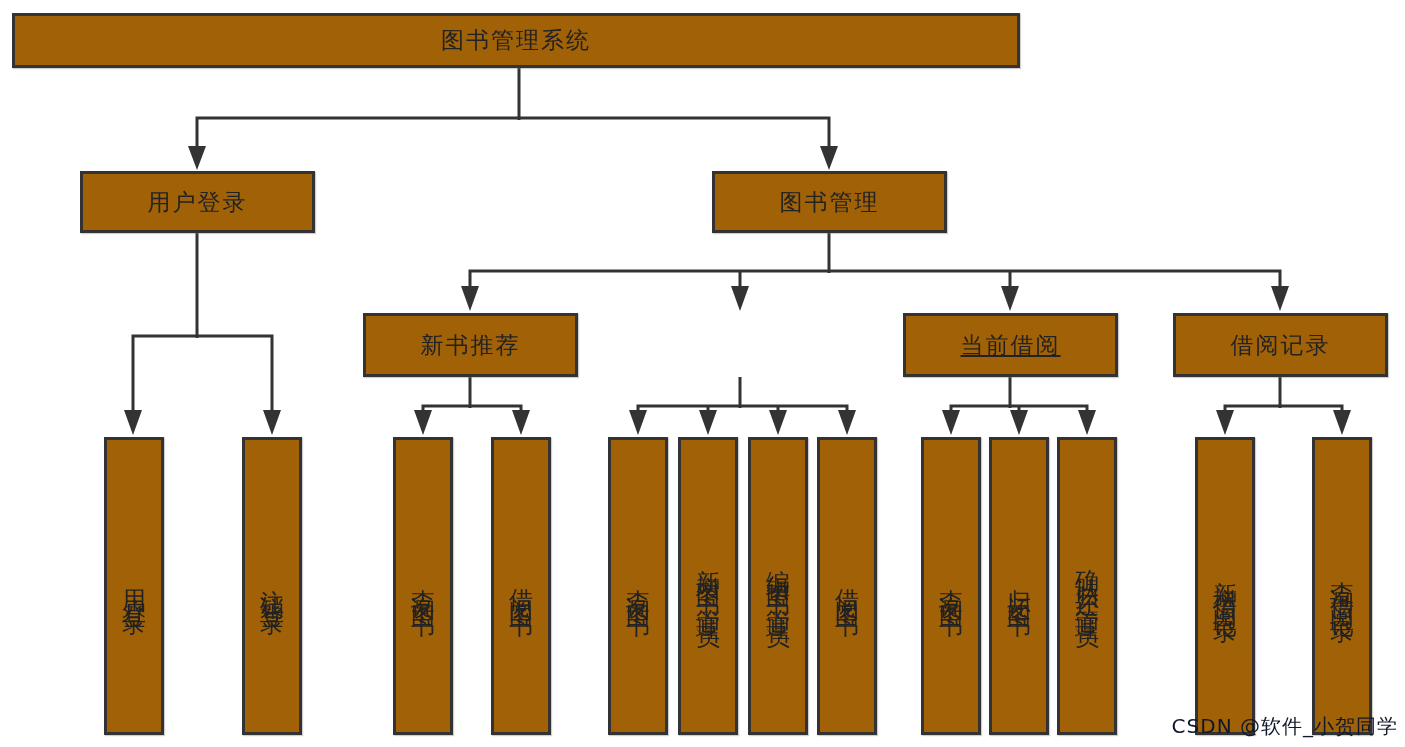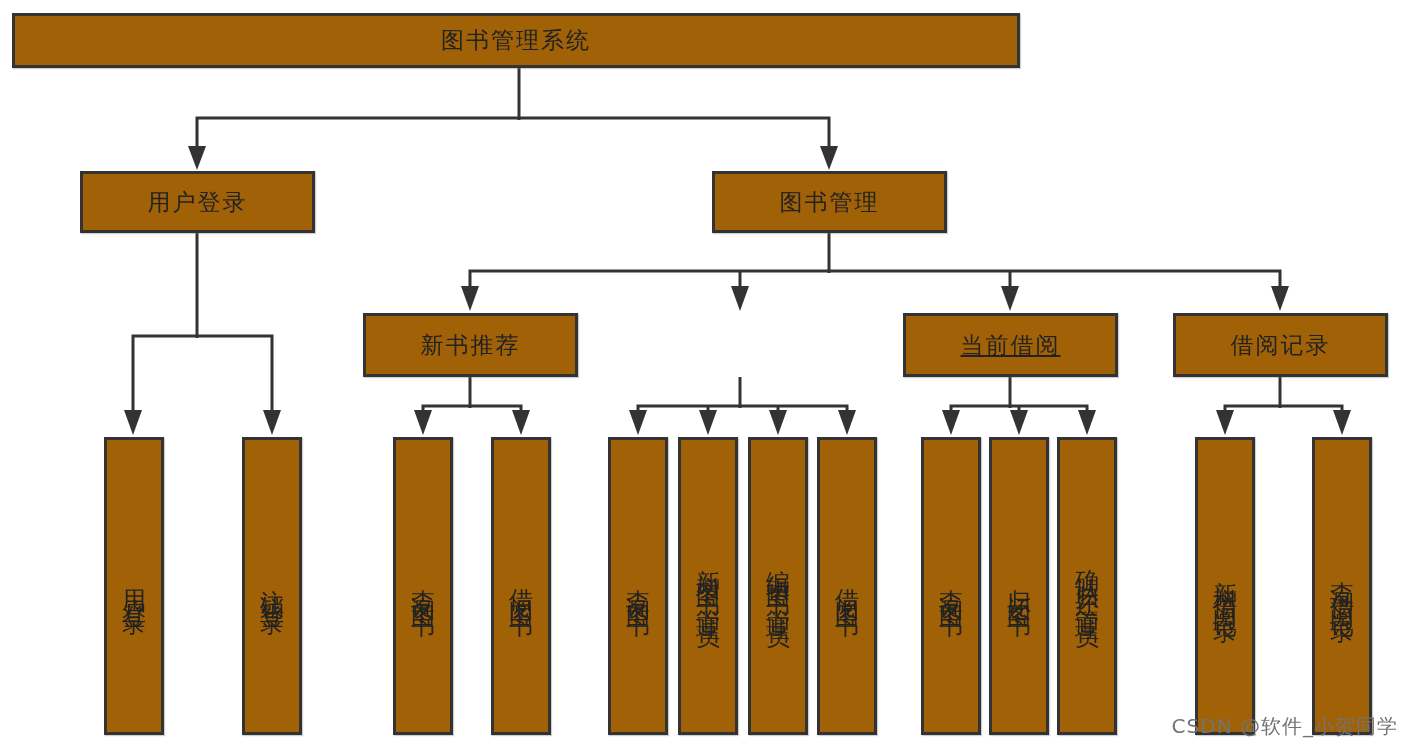--- a/index.html
+++ b/index.html
@@ -77,21 +77,21 @@
   .n-d2 { left: 989px; }
   .n-d3 { left: 1057px; }
   .n-e1 { left: 1195px; }
   .n-e2 { left: 1312px; }
   .watermark {
     position: absolute;
     right: 7px;
     top: 713px;
     z-index: 2;
     font-size: 20px;
-    color: #737373;
+    color: #0f172a;
     white-space: nowrap;
     letter-spacing: 1px;
   }
 </style>
 </head>
 <body>
 
 <div class="canvas">
 
   <svg class="connectors" viewBox="0 0 1405 747" xmlns="http://www.w3.org/2000/svg">

